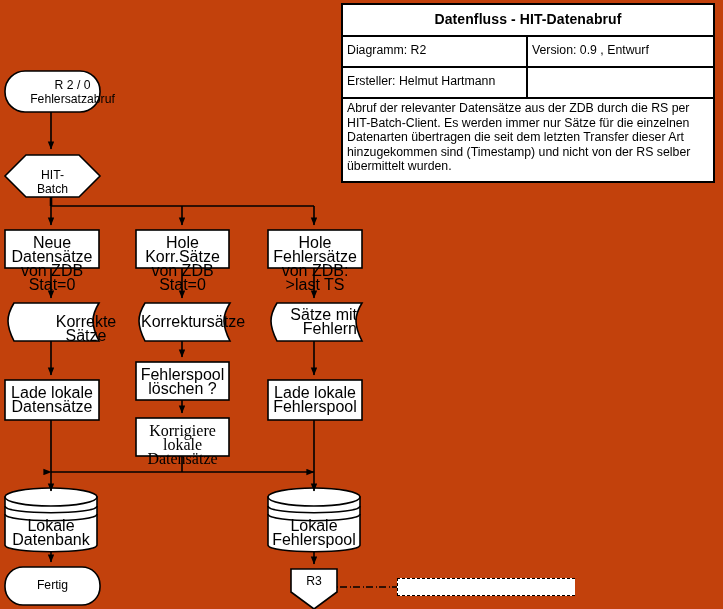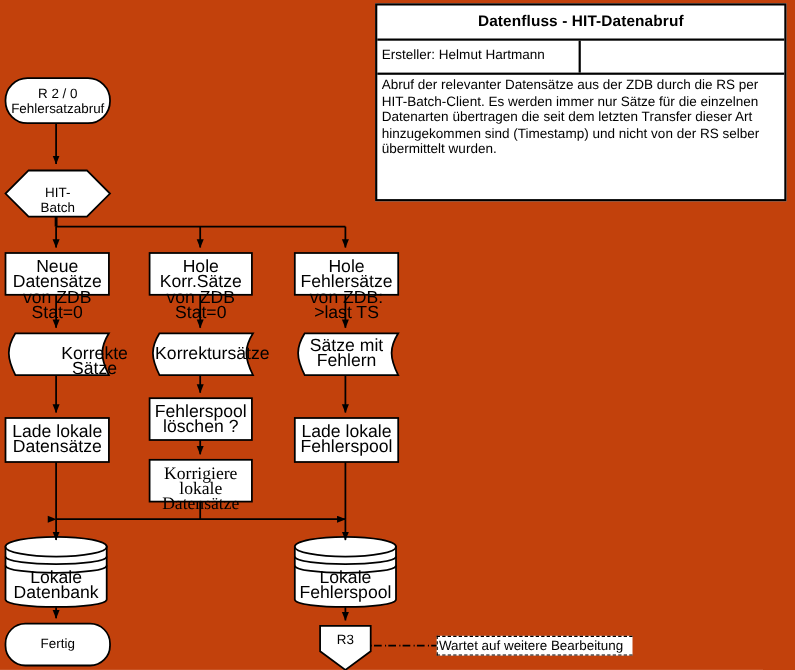--- a/index.html
+++ b/index.html
@@ -197,45 +197,49 @@
 
       <line x1="337" y1="587" x2="398" y2="587" stroke-dasharray="1,2,7,3"></line>
     </g>
   </svg>
 
   <div id="title-block">
     <div class="tb-row">
       <div class="tb-head" style="width:100%">Datenfluss - HIT-Datenabruf</div>
     </div>
     <div class="tb-row">
+      <div class="tb-cell left">Diagramm: R2</div>
+      <div class="tb-cell right">Version: 0.9 , Entwurf</div>
+    </div>
+    <div class="tb-row">
       <div class="tb-cell left">Ersteller: Helmut Hartmann</div>
     </div>
     <div class="tb-desc">Abruf der relevanter Datensätze aus der ZDB durch die RS per HIT-Batch-Client. Es werden immer nur Sätze für die einzelnen Datenarten übertragen die seit dem letzten Transfer dieser Art hinzugekommen sind (Timestamp) und nicht von der RS selber übermittelt wurden.</div>
   </div>
 
-  <div class="node-label" style="left:5px;  top:78px;  width:95px;">R 2 / 0
+  <div class="node-label" style="left:5px;  top:78px;  width:95px;padding-left:20px;">R 2 / 0
 Fehlersatzabruf</div>
 
   <div class="node-label" style="left:5px;  top:168px; width:95px;">HIT-
 Batch</div>
 
   <div class="node-label sm" style="left:5px;  top:236px; width:94px;">Neue Datensätze
 von ZDB Stat=0</div>
 
   <div class="node-label sm" style="left:136px;top:236px; width:93px;">Hole Korr.Sätze
 von ZDB Stat=0</div>
 
   <div class="node-label sm" style="left:268px;top:236px; width:94px;">Hole Fehlersätze
 von ZDB: &gt;last TS</div>
 
   <div class="node-label sm" style="left:10px; top:315px; width:104px;padding-left:24px;">Korrekte Sätze</div>
 
   <div class="node-label sm" style="left:141px;top:315px; width:64px;">Korrektursätze</div>
 
-  <div class="node-label sm" style="left:273px;top:308px; width:84px;">Sätze mit
+  <div class="node-label sm" style="left:273px;top:308px; width:84px;text-align:right;">Sätze mit
 Fehlern</div>
 
   <div class="node-label sm" style="left:5px;  top:386px; width:94px;">Lade lokale
 Datensätze</div>
 
   <div class="node-label sm" style="left:136px;top:368px; width:93px;">Fehlerspool
 löschen ?</div>
 
   <div class="node-label sm" style="left:268px;top:386px; width:94px;">Lade lokale
 Fehlerspool</div>
@@ -247,15 +251,14 @@
 Datenbank</div>
 
   <div class="node-label sm" style="left:268px;top:519px; width:92px;">Lokale
 Fehlerspool</div>
 
   <div class="node-label" style="left:5px;  top:578px; width:95px;">Fertig</div>
 
   <div class="node-label" style="left:291px;top:574px; width:46px;">R3</div>
 
   <div class="annot-box"></div>
-  <div class="annot-text">Wartet auf weitere Bearbeitung</div>
 
 </div>
 
 </body></html>

